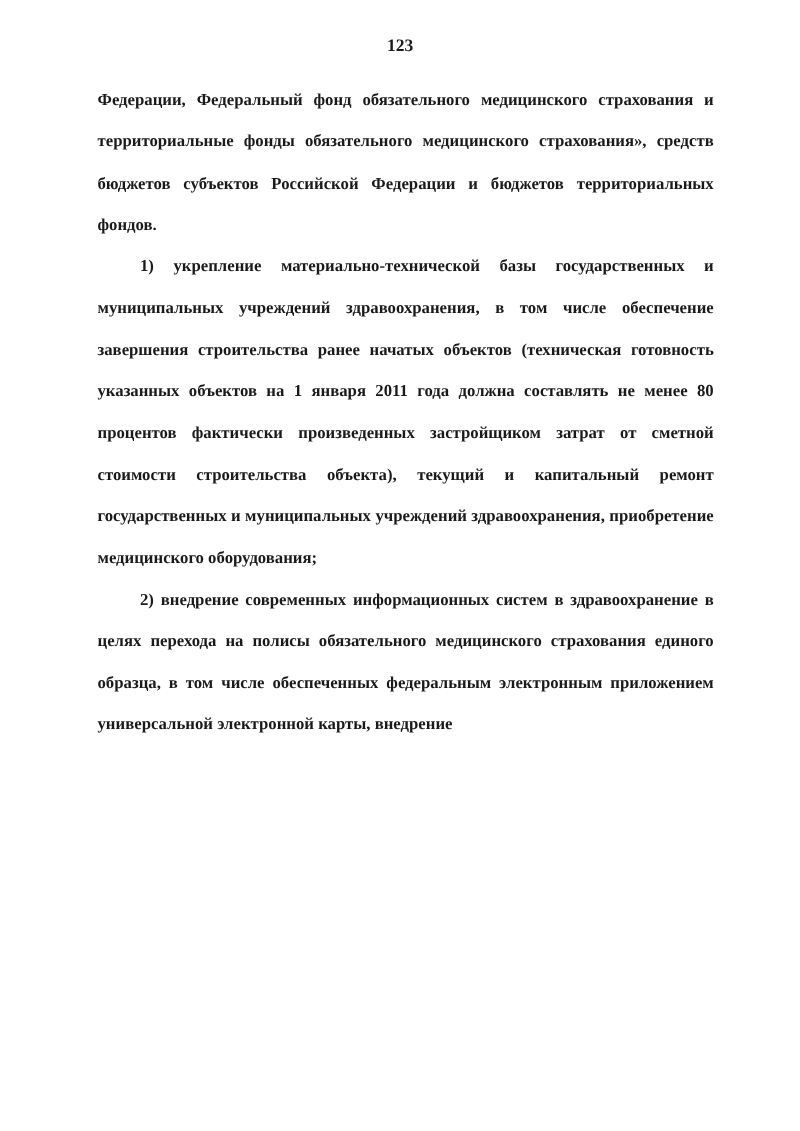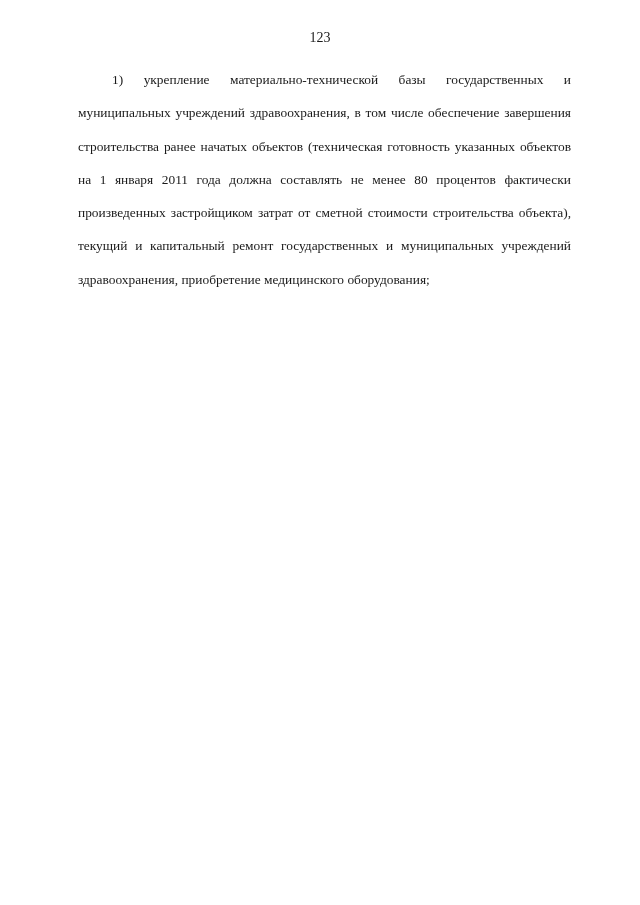--- a/index.html
+++ b/index.html
@@ -8,20 +8,21 @@
     background: #ffffff;
   }
   .page {
     width: 640px;
     height: 905px;
     position: relative;
     background: #ffffff;
     overflow: hidden;
     font-family: "Liberation Serif", "DejaVu Serif", serif;
     color: #1a1a1a;
+    font-weight: bold;
   }
   .page-number {
     position: absolute;
     top: 30px;
     left: 0;
     width: 640px;
     text-align: center;
     font-size: 14px;
     font-family: "Liberation Serif", "DejaVu Serif", serif;
     color: #1a1a1a;
@@ -57,19 +58,21 @@
 </style>
 </head>
 <body>
 
 <div class="page">
 
   <div class="page-number">123</div>
 
   <div class="content">
 
+    <p class="para nojustify-last">Федерации, Федеральный фонд обязательного медицинского страхования и территориальные фонды обязательного медицинского страхования», средств бюджетов субъектов Российской Федерации и бюджетов территориальных фондов.</p>
 
 
     <p class="para indent nojustify-last">1) укрепление материально-технической базы государственных и муниципальных учреждений здравоохранения, в том числе обеспечение завершения строительства ранее начатых объектов (техническая готовность указанных объектов на 1 января 2011 года должна составлять не менее 80 процентов фактически произведенных застройщиком затрат от сметной стоимости строительства объекта), текущий и капитальный ремонт государственных и муниципальных учреждений здравоохранения, приобретение медицинского оборудования;</p>
 
+    <p class="para indent nojustify-last">2) внедрение современных информационных систем в здравоохранение в целях перехода на полисы обязательного медицинского страхования единого образца, в том числе обеспеченных федеральным электронным приложением универсальной электронной карты, внедрение</p>
 
   </div>
 </div>
 
 </body></html>

